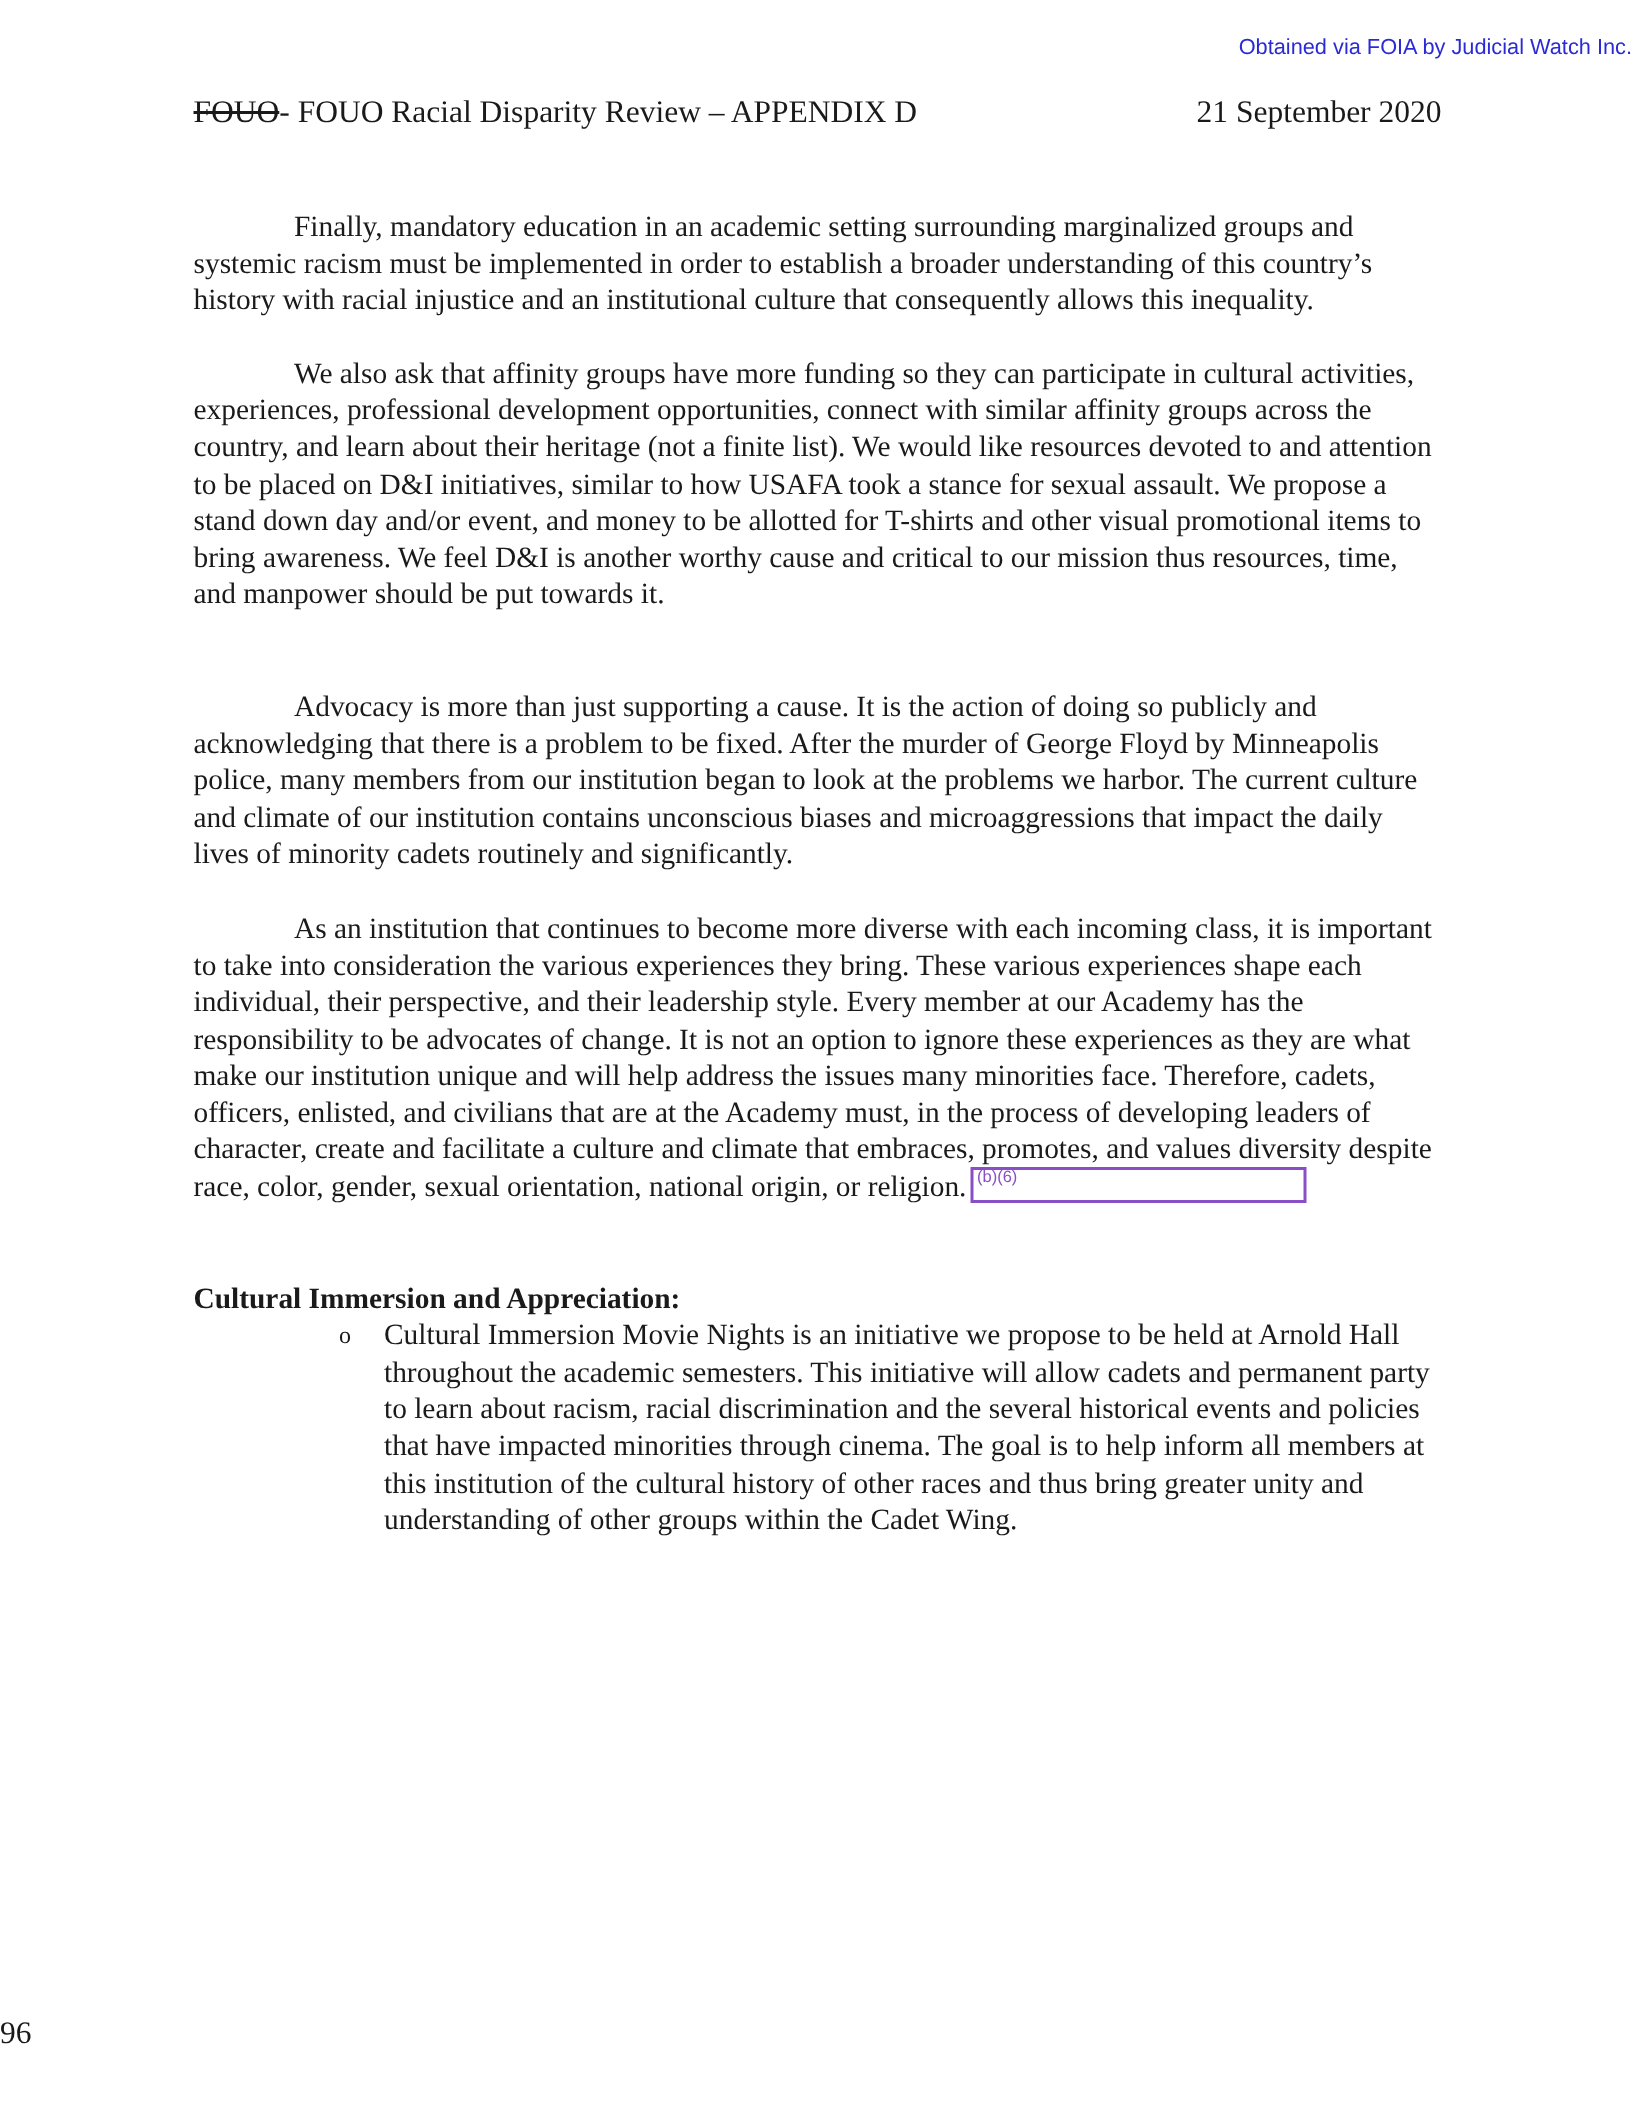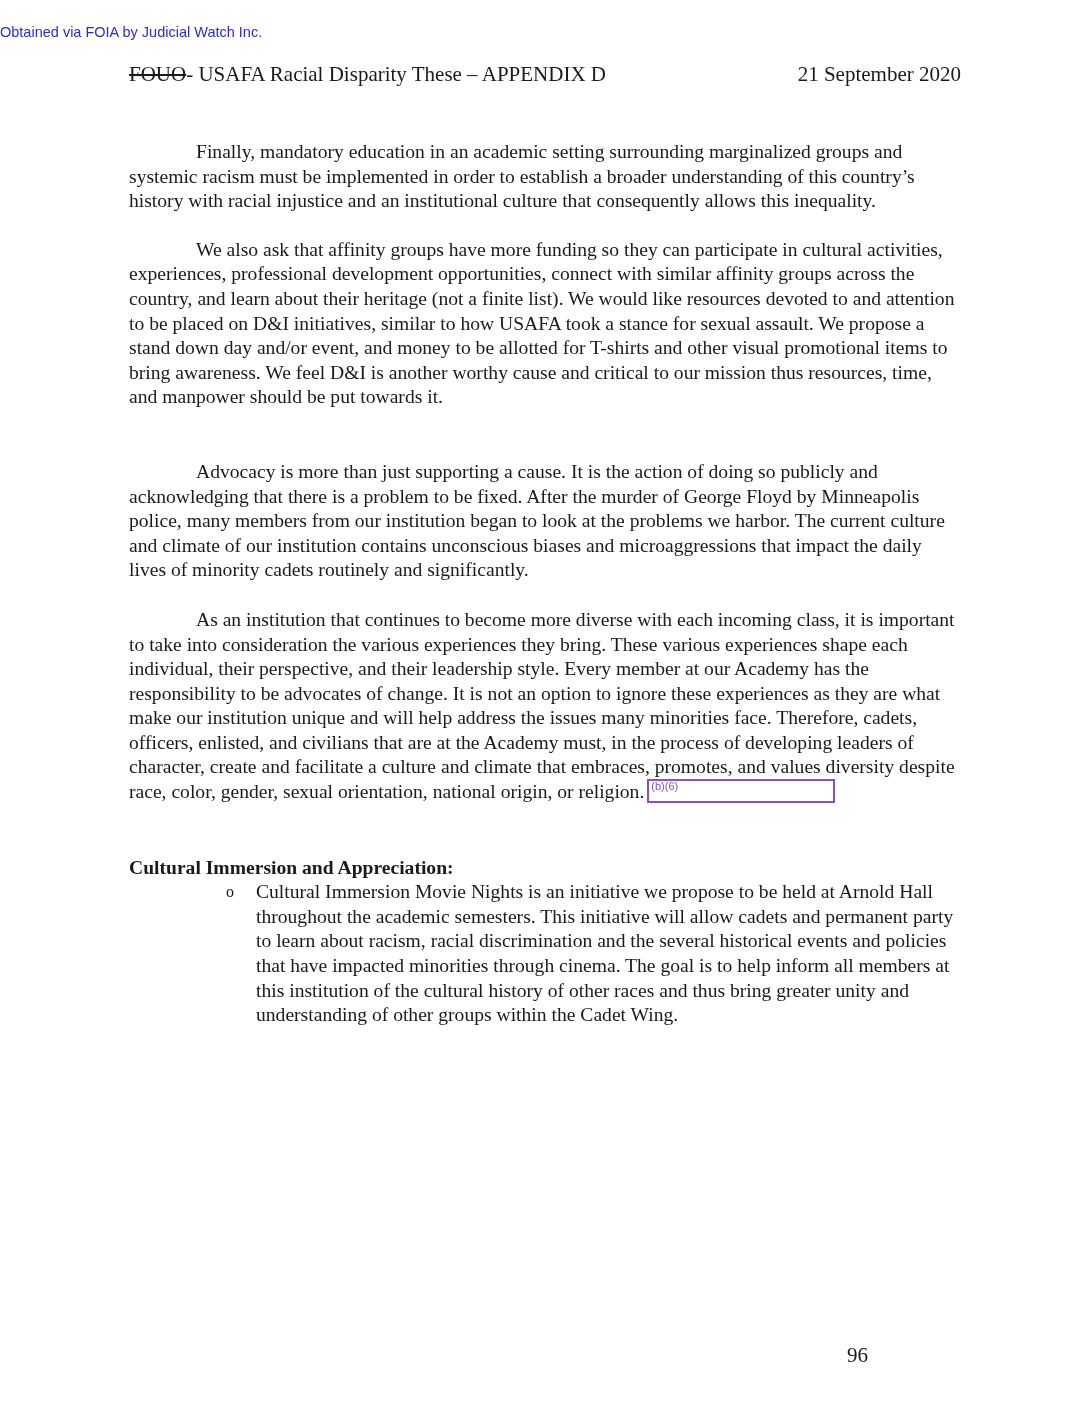--- a/index.html
+++ b/index.html
@@ -13,21 +13,21 @@
       position: relative;
       overflow: hidden;
       font-family: "Liberation Serif", "DejaVu Serif", serif;
       color: #1a1a1a;
     }
     .foia-banner {
       position: absolute;
       top: 24px;
       left: 0;
       width: 1088px;
-      text-align: left;
+      text-align: right;
       font-family: "Liberation Sans", "DejaVu Sans", sans-serif;
       font-size: 14.5px;
       color: #2b2bd6;
     }
     .header {
       position: absolute;
       top: 62px;
       left: 129px;
       width: 832px;
       font-size: 21px;
@@ -58,21 +58,21 @@
       margin: 0;
     }
     .h.underline {
       text-decoration: underline;
     }
     .gap-s { height: 24px; }
     .gap-m { height: 25px; }
     .redaction {
       display: inline-block;
       vertical-align: middle;
-      width: 188px;
+      width: 224px;
       height: 24px;
       border: 2px solid #8a4fc6;
       position: relative;
       top: -3px;
       margin-left: 3px;
       box-sizing: border-box;
       text-indent: 0;
     }
     .redaction .code {
       position: absolute;
@@ -96,31 +96,31 @@
       position: absolute;
       left: 97px;
       top: 0;
       font-size: 16px;
     }
     .page-number {
       position: absolute;
       top: 1343px;
       left: 0;
       width: 868px;
-      text-align: right;
+      text-align: left;
       font-size: 21px;
     }
   </style>
 </head>
 <body>
 
 <div class="foia-banner">Obtained via FOIA by Judicial Watch Inc.</div>
 
 <div class="header">
-  <span><span class="marking">FOUO</span><span>- USAFA Racial Disparity These – APPENDIX D</span></span>
+  <span><span class="marking">FOUO</span><span>- FOUO Racial Disparity Review – APPENDIX D</span></span>
   <span>21 September 2020</span>
 </div>
 
 <div class="content">
   <p class="indent">Finally, mandatory education in an academic setting surrounding marginalized groups and systemic racism must be implemented in order to establish a broader understanding of this country’s history with racial injustice and an institutional culture that consequently allows this inequality.</p>
 
   <div class="gap-s"></div>
 
   <p class="indent">We also ask that affinity groups have more funding so they can participate in cultural activities, experiences, professional development opportunities, connect with similar affinity groups across the country, and learn about their heritage (not a finite list). We would like resources devoted to and attention to be placed on D&amp;I initiatives, similar to how USAFA took a stance for sexual assault.  We propose a stand down day and/or event, and money to be allotted for T-shirts and other visual promotional items to bring awareness.  We feel D&amp;I is another worthy cause and critical to our mission thus resources, time, and manpower should be put towards it.</p>
 

